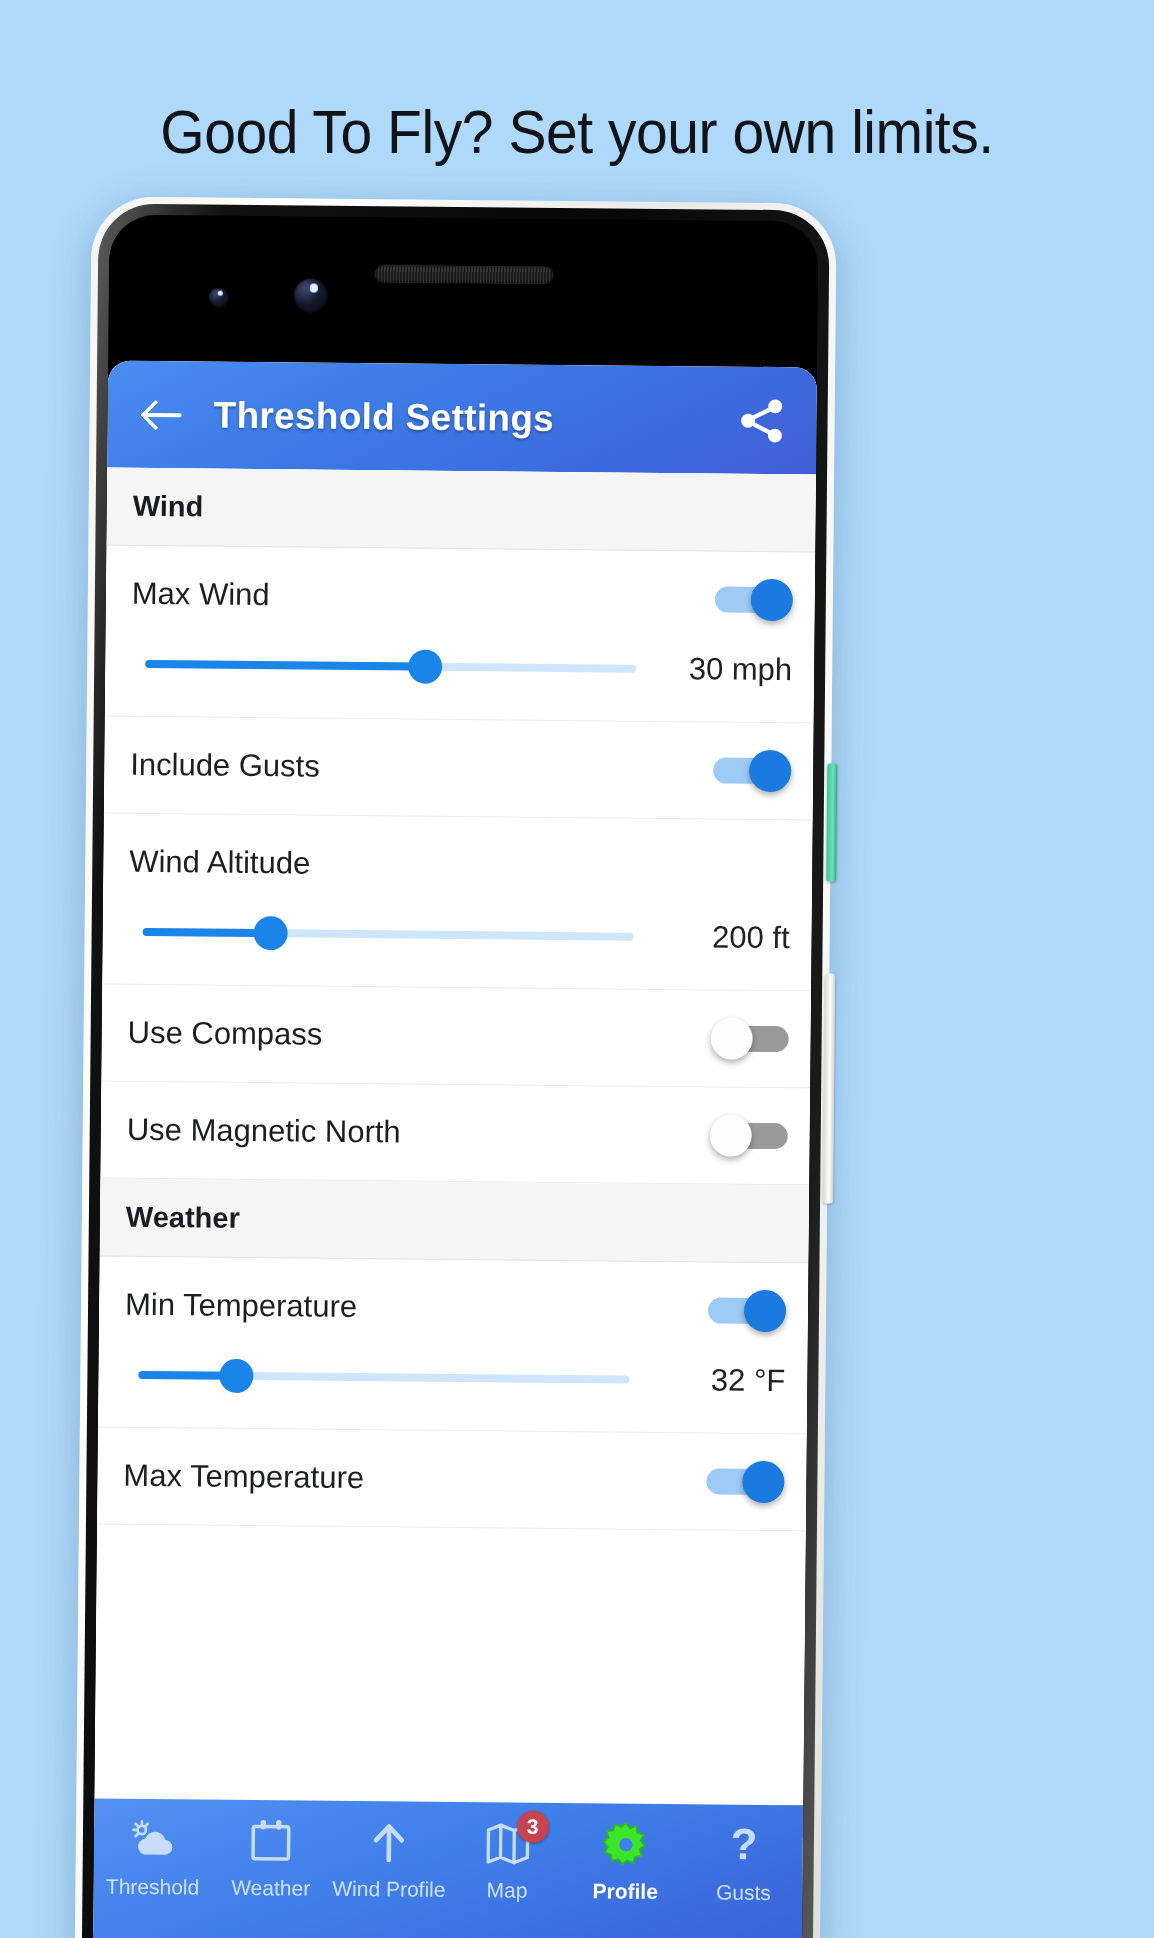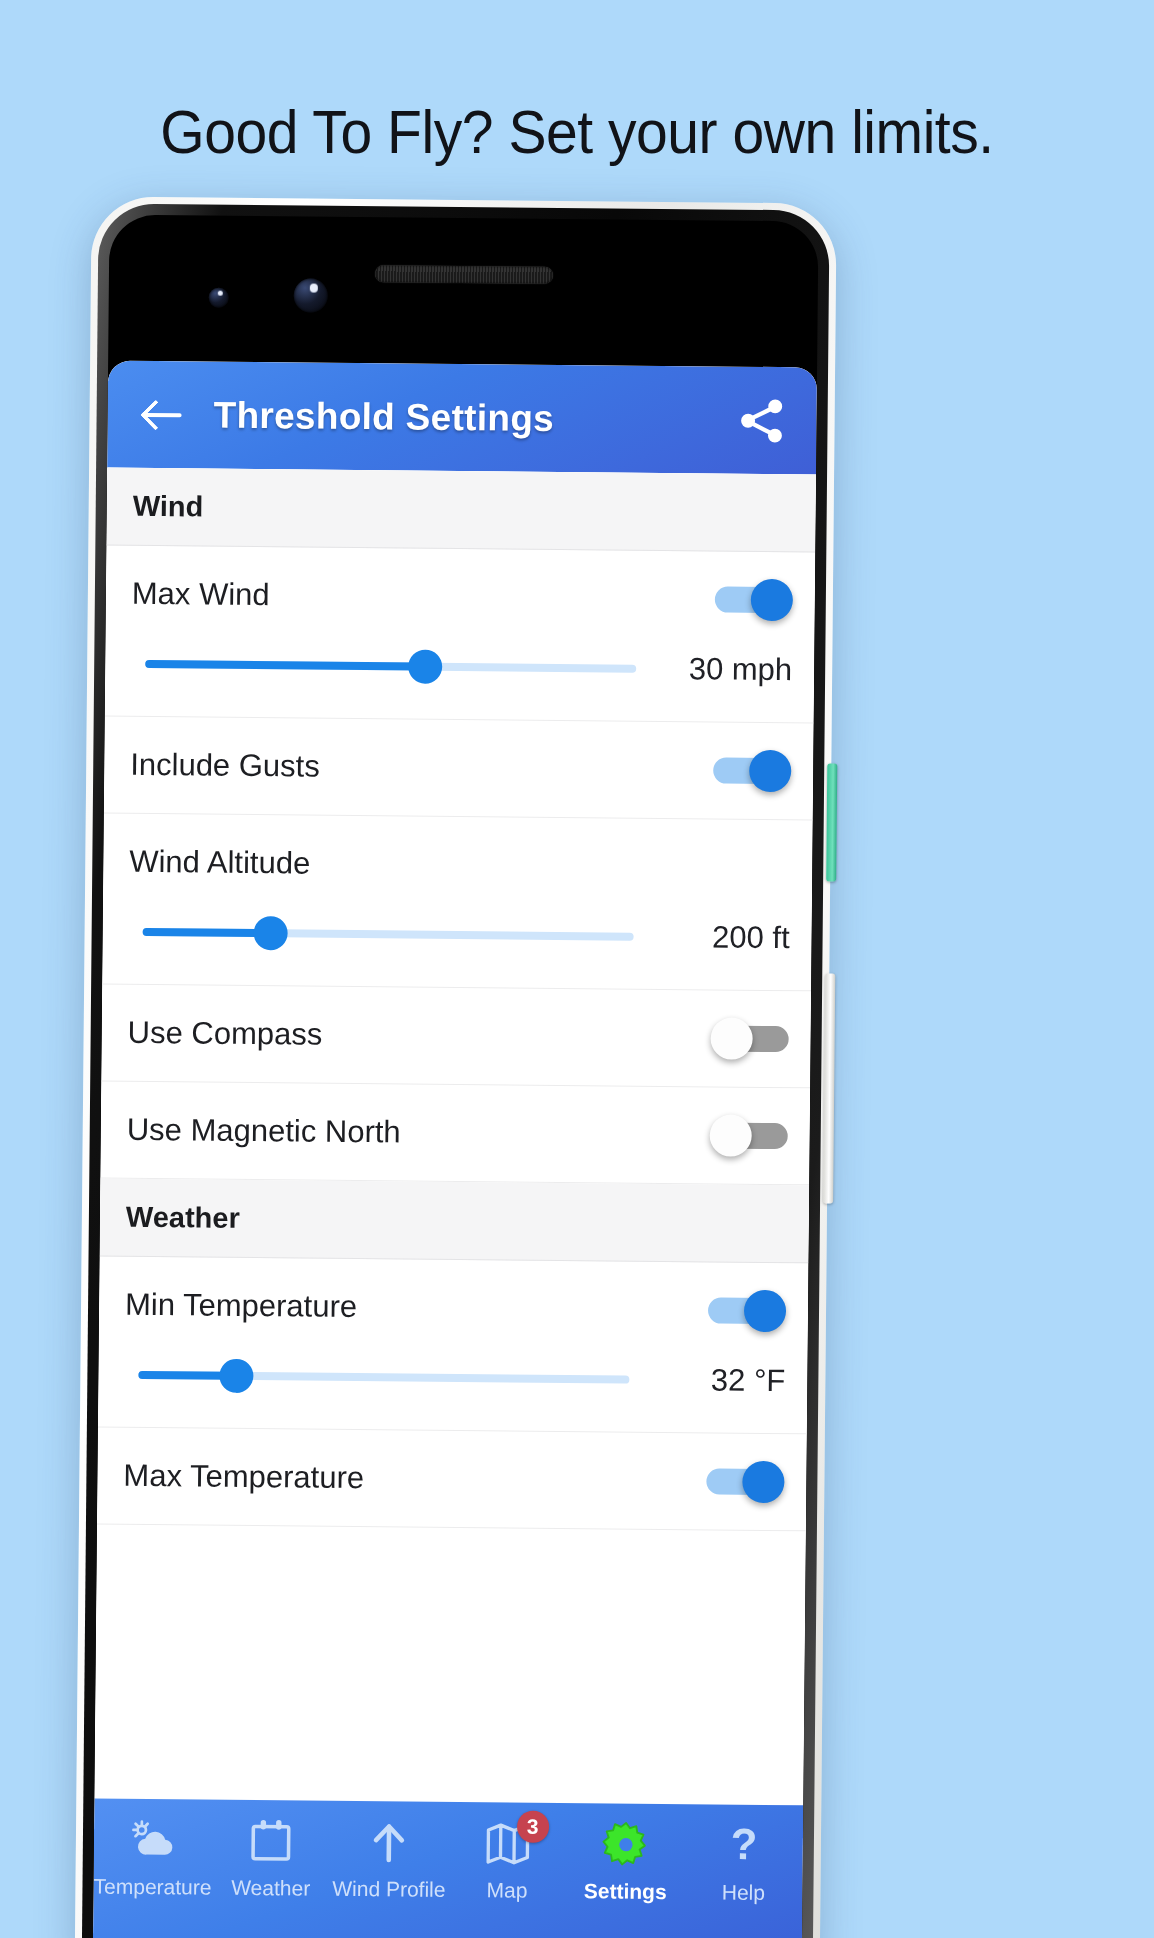--- a/index.html
+++ b/index.html
@@ -467,21 +467,21 @@
                     <line x1="6.6" y1="3.2" x2="6.6" y2="5"></line>
                     <line x1="2.6" y1="7.2" x2="4.4" y2="7.2"></line>
                     <line x1="3.6" y1="4.2" x2="4.9" y2="5.5"></line>
                     <line x1="9.4" y1="4.2" x2="8.2" y2="5.5"></line>
                     <line x1="3.6" y1="10.2" x2="4.9" y2="8.9"></line>
                   </g>
                   <circle cx="6.6" cy="7.2" r="2" fill="none" stroke="#c6dcfa" stroke-width="1.3"></circle>
                   <path d="M9 19h8.6a3.6 3.6 0 0 0 .3-7.2 5 5 0 0 0-9.6-.4A3.8 3.8 0 0 0 9 19z" fill="#c6dcfa"></path>
                 </svg>
               </div>
-              <div class="navlabel">Temperature</div>
+              <div class="navlabel">Threshold</div>
             </div>
             <div class="navitem">
               <div class="navicon">
                 <svg viewBox="0 0 24 24" width="50" height="50">
                   <rect x="3.5" y="5" width="17" height="15.5" rx="1" fill="none" stroke="#c6dcfa" stroke-width="1.7"></rect>
                   <rect x="7" y="1.8" width="2.6" height="4.6" rx="1.3" fill="#c6dcfa"></rect>
                   <rect x="14.4" y="1.8" width="2.6" height="4.6" rx="1.3" fill="#c6dcfa"></rect>
                 </svg>
               </div>
               <div class="navlabel">Weather</div>
@@ -504,28 +504,28 @@
               </div>
               <div class="navlabel">Map</div>
             </div>
             <div class="navitem active">
               <div class="navicon">
                 <svg viewBox="0 0 24 24" width="50" height="50">
                   <path d="M12 1.6l1.9 2.5 3-1 .5 3.1 3 .9-1.3 2.9 2 2.4-2.5 1.9 1 3-3.1.5-.9 3-2.9-1.3-2.4 2-1.9-2.5-3 1-.5-3.1-3-.9 1.3-2.9-2-2.4L3.7 8.7l-1-3 3.1-.5.9-3L9.6 3.5z" fill="#3ce52a" stroke="#2bb81c" stroke-width="0.9" stroke-linejoin="round"></path>
                   <circle cx="12" cy="12" r="3.2" fill="#3f7fe9"></circle>
                 </svg>
               </div>
-              <div class="navlabel">Settings</div>
+              <div class="navlabel">Profile</div>
             </div>
             <div class="navitem">
               <div class="navicon">
                 <svg viewBox="0 0 24 24" width="50" height="50">
                   <text x="12" y="18.4" text-anchor="middle" font-family="Liberation Sans, sans-serif" font-size="21" font-weight="bold" fill="#c6dcfa">?</text>
                 </svg>
               </div>
-              <div class="navlabel">Help</div>
+              <div class="navlabel">Gusts</div>
             </div>
           </div>
 
       </div>
     </div>
   </div>
 </div>
 
 </body></html>

